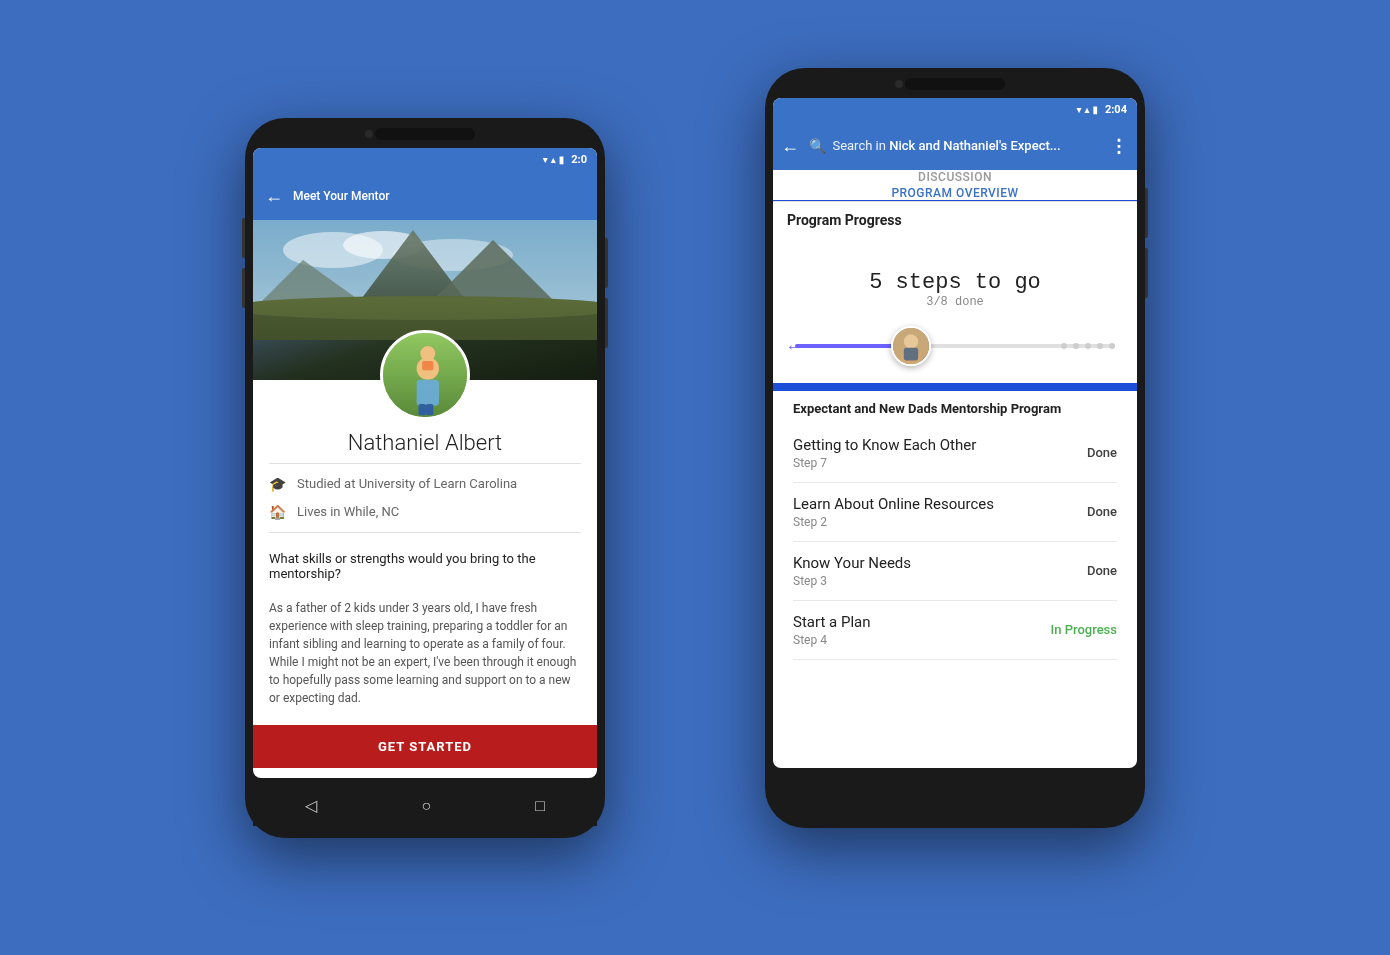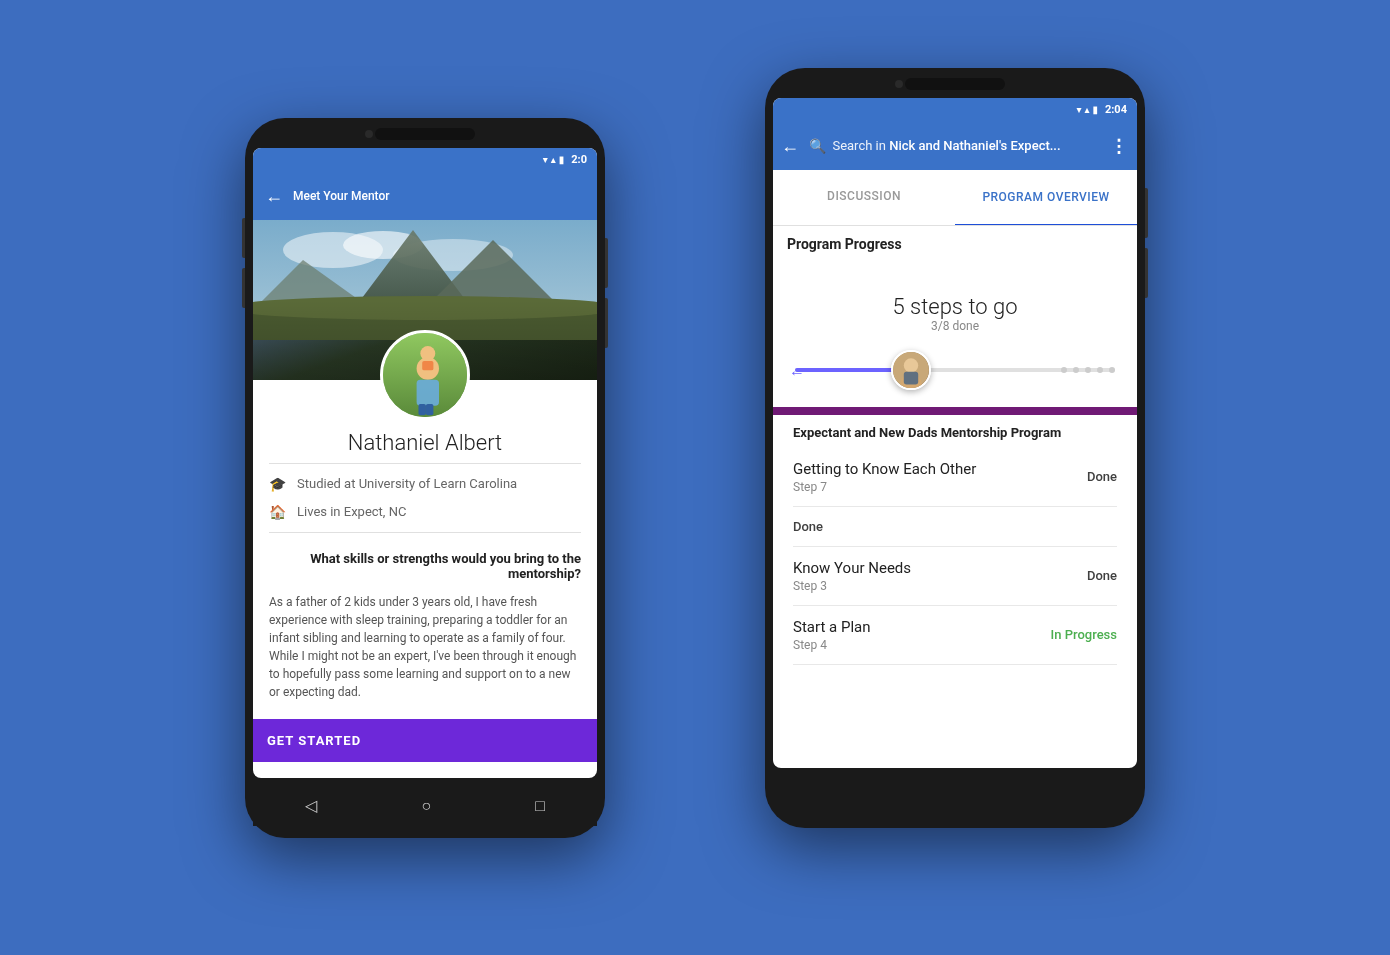--- a/index.html
+++ b/index.html
@@ -206,36 +206,36 @@
       width: 18px;
       text-align: center;
     }
 
     .question-section {
       padding: 12px 16px 8px;
     }
 
     .question-title {
       font-size: 13px;
-      font-weight: bold;
+      font-weight: normal;
       color: #222;
-      margin-bottom: 12px;
-      text-align: right;
+      margin-bottom: 18px;
     }
 
     .question-answer {
       font-size: 12px;
       color: #555;
       line-height: 1.5;
     }
 
     .get-started-btn {
       margin: 10px 0 16px;
-      background: #6d28d9;
+      background: #b91c1c;
       color: white;
+      text-align: center;
       padding: 14px;
       font-size: 13px;
       font-weight: bold;
       letter-spacing: 1px;
       cursor: pointer;
     }
 
     
     .phone-bottom-bar {
       position: absolute;
@@ -292,21 +292,22 @@
       font-size: 18px;
       font-weight: bold;
       letter-spacing: 1px;
     }
 
     
     .tabs-bar {
       background: white;
       display: flex;
       border-bottom: 1px solid #e0e0e0;
-      height: 56px;
+      height: 32px;
+      flex-direction: column;
     }
 
     .tab {
       flex: 1;
       display: flex;
       align-items: center;
       justify-content: center;
       font-size: 12px;
       font-weight: 500;
       color: #999;
@@ -329,21 +330,22 @@
       font-size: 14px;
       font-weight: bold;
       color: #222;
       margin-bottom: 24px;
     }
 
     .progress-card {
       background: white;
       padding: 12px 14px;
       text-align: center;
-      border-bottom: 8px solid #701a75;
+      border-bottom: 8px solid #1d4ed8;
+      font-family: Liberation Mono, monospace;
     }
 
     .steps-to-go {
       font-size: 22px;
       font-weight: 300;
       color: #222;
     }
 
     .done-text {
       font-size: 12px;
@@ -570,21 +572,21 @@
 
       <div class="divider"></div>
 
       <div class="info-row">
         <span class="info-icon">🎓</span>
         <span>Studied at University of Learn Carolina</span>
       </div>
 
       <div class="info-row">
         <span class="info-icon">🏠</span>
-        <span>Lives in Expect, NC</span>
+        <span>Lives in While, NC</span>
       </div>
 
       <div class="divider"></div>
 
       <div class="question-section">
         <div class="question-title">What skills or strengths would you bring to the mentorship?</div>
         <div class="question-answer">As a father of 2 kids under 3 years old, I have fresh experience with sleep training, preparing a toddler for an infant sibling and learning to operate as a family of four. While I might not be an expert, I've been through it enough to hopefully pass some learning and support on to a new or expecting dad.</div>
       </div>
 
       <div class="get-started-btn">GET STARTED</div>
@@ -671,20 +673,24 @@
 
         <div class="step-item">
           <div class="step-info">
             <div class="step-name">Getting to Know Each Other</div>
             <div class="step-num">Step 7</div>
           </div>
           <span class="step-status-done">Done</span>
         </div>
 
         <div class="step-item">
+          <div class="step-info">
+            <div class="step-name">Learn About Online Resources</div>
+            <div class="step-num">Step 2</div>
+          </div>
           <span class="step-status-done">Done</span>
         </div>
 
         <div class="step-item">
           <div class="step-info">
             <div class="step-name">Know Your Needs</div>
             <div class="step-num">Step 3</div>
           </div>
           <span class="step-status-done">Done</span>
         </div>

